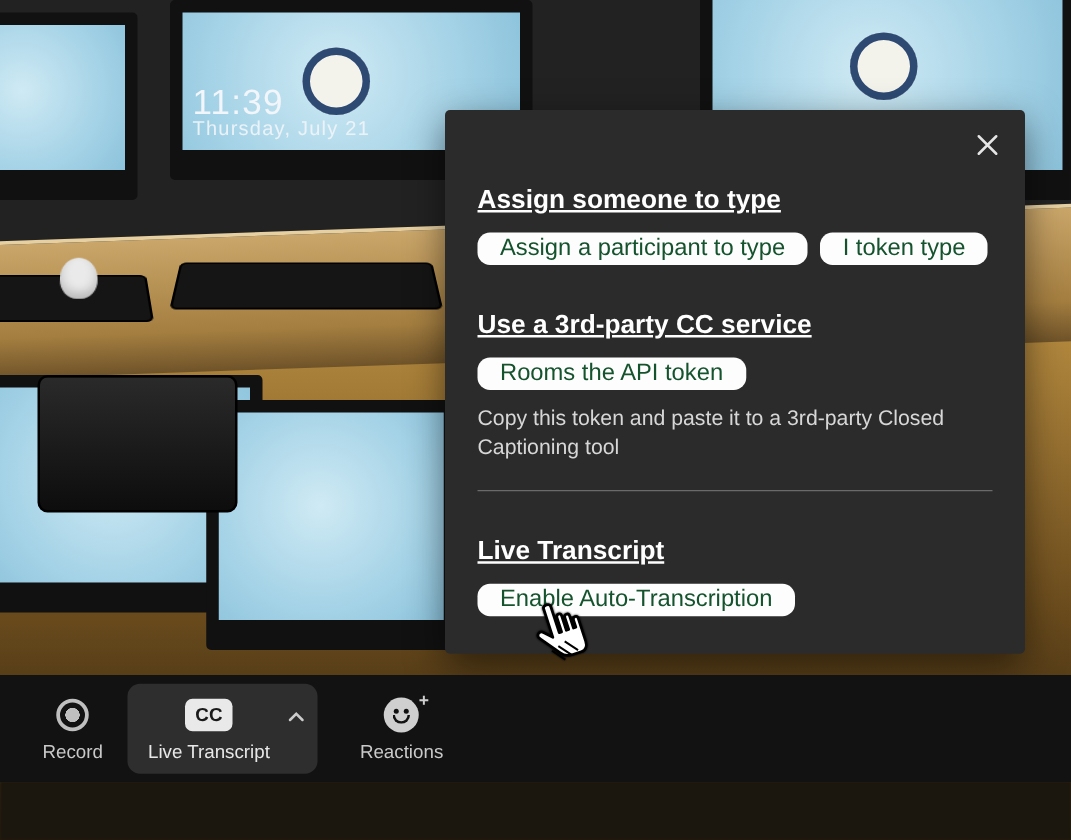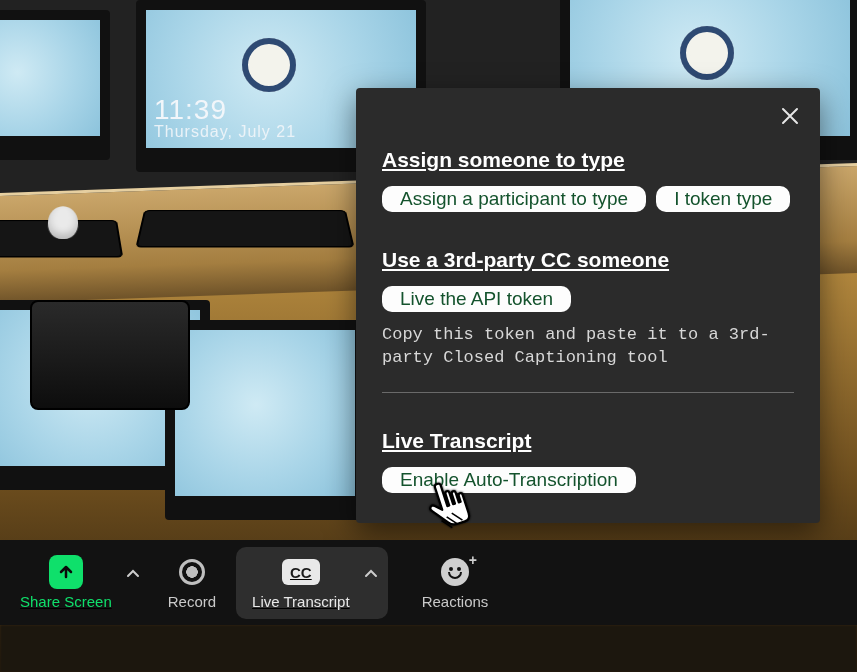--- a/index.html
+++ b/index.html
@@ -32,39 +32,39 @@
   
   .panel { position:absolute; left:356px; top:88px; width:464px; background:#2b2b2b; color:#fff;
            padding:20px 26px 30px 26px; border-radius:4px; box-shadow:0 10px 30px rgba(0,0,0,.5); }
   .panel .close { position:absolute; top:14px; right:16px; width:28px; height:28px; color:#eaeaea;
                   display:flex; align-items:center; justify-content:center; cursor:pointer; }
   .panel h2 { font-size:21px; font-weight:700; margin:36px 0 14px 0;text-decoration:underline; }
   .panel h2:first-of-type { margin-top:40px; }
   .btnrow { display:flex; gap:10px; flex-wrap:wrap; }
   .pillbtn { display:inline-flex висота; align-items:center; padding:2px 18px; font-size:19px;
              background:#fdfdfd; color:#14532d; border-radius:10px; border:none; cursor:pointer; white-space:nowrap; }
-  .helper { font-size:17px; color:#d7d7d7; margin-top:12px; max-width:400px; line-height:1.35;font-family:Liberation Mono, monospace; }
+  .helper { font-size:17px; color:#d7d7d7; margin-top:12px; max-width:400px; line-height:1.35; }
   .divider { border:none; border-top:1px solid #6a6a6a; margin:22px 0 0 0; }
 
   
   .hand { position:absolute; left:422px; top:478px; width:52px; height:60px; pointer-events:none; }
   .hand svg { filter: drop-shadow(0 0 1px #000); }
 
   
   .toolbar { position:absolute; left:0; right:0; top:540px; height:85px; background:#121212;
              display:flex; align-items:center; padding:0 10px; }
   .titem { display:flex; flex-direction:column; align-items:center; justify-content:center;
            color:#c9c9c9; font-size:15px; cursor:pointer; padding:0 10px; border-radius:8px; height:72px; }
   .titem .iconwrap { height:34px; display:flex; align-items:center; justify-content:center; margin-bottom:4px; }
   .titem.active { color:#0fe06b; }
   .sel { background:#2e2e2e; }
   .chev { width:22px; display:flex; align-items:center; justify-content:center; color:#ccc; cursor:pointer; align-self:center; margin-top:-18px; }
   .ccbadge { width:38px; height:26px; border-radius:6px; background:#e9e9e9; color:#1a1a1a;
              font-weight:700; font-size:15px; display:flex; align-items:center; justify-content:center; }
-  .group { display:flex; align-items:flex-start;text-decoration:underline; }
+  .group { display:flex; align-items:flex-start; }
 
   .share-icon { width:34px; height:34px; border-radius:8px; background:#0fe06b; display:flex; align-items:center; justify-content:center; }
   .record-icon { width:26px; height:26px; border-radius:50%; border:3px solid #bfbfbf; background:radial-gradient(circle,#bfbfbf 0 40%, transparent 41%); }
   .rooms-icon > span { background:#cfcfcf; border ради-radius:3px; }
   .react-icon { position:relative; width:28px; height:28px; border-radius:50%; background:#cfcfcf; }
   .react-icon::before, .react-icon::after { content:""; position:absolute; background:#121212; border-radius:50%; width:4px; height:4px; top:9px; }
   .react-icon::before { left:8px; } .react-icon::after { right:8px; }
   .react-smile { position:absolute; left:7px; right:7px; bottom:7px; height:7px; border:2px solid #121212; border-top:none; border-radius:0 0 14px 14px; }
   .react-plus { position:absolute; top:-6px; right:-8px; color:#cfcfcf; font-size:14px; font-weight:700; }
   .more-icon { display:flex; gap:6px; }
@@ -72,21 +72,21 @@
 </style>
 </head>
 <body>
 
 <div class="stage">
 
   <div class="bg">
     <div class="floor"></div>
     <div class="desk"></div>
 
-    <div class="monitor" style="left:136px; top:0px; width:290px; height:172px;">
+    <div class="monitor" style="left:136px; top:0px; width:290px; height:144px;">
       <div class="screen"></div>
       <div class="seal" style="left:96px; top:28px;"></div>
       <div class="clock" style="left:8px; bottom:8px;">
         <div class="t">11:39</div>
         <div class="d">Thursday, July 21</div>
       </div>
     </div>
     <div class="monitor" style="left:-60px; top:10px; width:170px; height:150px;">
         <div class="screen"></div>
       </div>
@@ -116,23 +116,23 @@
           <path d="M2 2 L16 16 M16 2 L2 16" stroke="#e6e6e6" stroke-width="2" stroke-linecap="round" fill="none"></path>
         </svg>
     </div>
 
     <h2>Assign someone to type</h2>
     <div class="btnrow">
       <button class="pillbtn">Assign a participant to type</button>
       <button class="pillbtn">I token type</button>
     </div>
 
-    <h2>Use a 3rd-party CC someone</h2>
+    <h2>Use a 3rd-party CC service</h2>
     <div class="btnrow">
-      <button class="pillbtn">Live the API token</button>
+      <button class="pillbtn">Rooms the API token</button>
     </div>
     <div class="helper">Copy this token and paste it to a 3rd-party Closed Captioning tool</div>
 
     <hr class="divider">
 
     <h2>Live Transcript</h2>
     <div class="btnrow">
       <button class="pillbtn">Enable Auto-Transcription</button>
     </div>
   </div>
@@ -141,37 +141,20 @@
     <svg width="52" height="60" viewBox="0 0 52 60">
       <g transform="rotate(-18 26 30)">
         <path d="M20 6 L20 30 L14 24 C11 21 7 25 10 28 L22 44 C24 47 27 48 31 48 L38 48 C42 48 44 45 44 41 L44 22 C44 19 40 19 40 22 L40 28 L38 28 L38 18 C38 15 34 15 34 18 L34 28 L32 28 L32 16 C32 13 28 13 28 16 L28 28 L26 28 L26 6 C26 3 20 3 20 6 Z" fill="#ffffff" stroke="#000" stroke-width="2.2" stroke-linejoin="round"></path>
         <path d="M16 40 L24 50 M22 38 L30 48 M28 36 L36 46" stroke="#000" stroke-width="1.6" fill="none"></path>
       </g>
     </svg>
   </div>
 
   <div class="toolbar">
 
-    <div class="group">
-      <div class="titem active">
-        <div class="iconwrap">
-          <div class="share-icon">
-            <svg width="18" height="18" viewBox="0 0 18 18">
-                <path d="M9 14 V4 M4 9 L9 4 L14 9" stroke="#0a0a0a" stroke-width="2.5" fill="none" stroke-linecap="round" stroke-linejoin="round"></path>
-              </svg>
-          </div>
-        </div>
-        <span>Share Screen</span>
-      </div>
-      <div class="chev">
-        <svg width="14" height="14" viewBox="0 0 14 14">
-            <path d="M2 9 L7 4 L12 9" stroke="#ccc" stroke-width="2" fill="none" stroke-linecap="round"></path>
-          </svg>
-      </div>
-    </div>
 
     <div style="width:14px"></div>
 
     <div class="titem">
       <div class="iconwrap">
           <div class="record-icon"></div>
         </div>
       <span>Record</span>
     </div>
 

